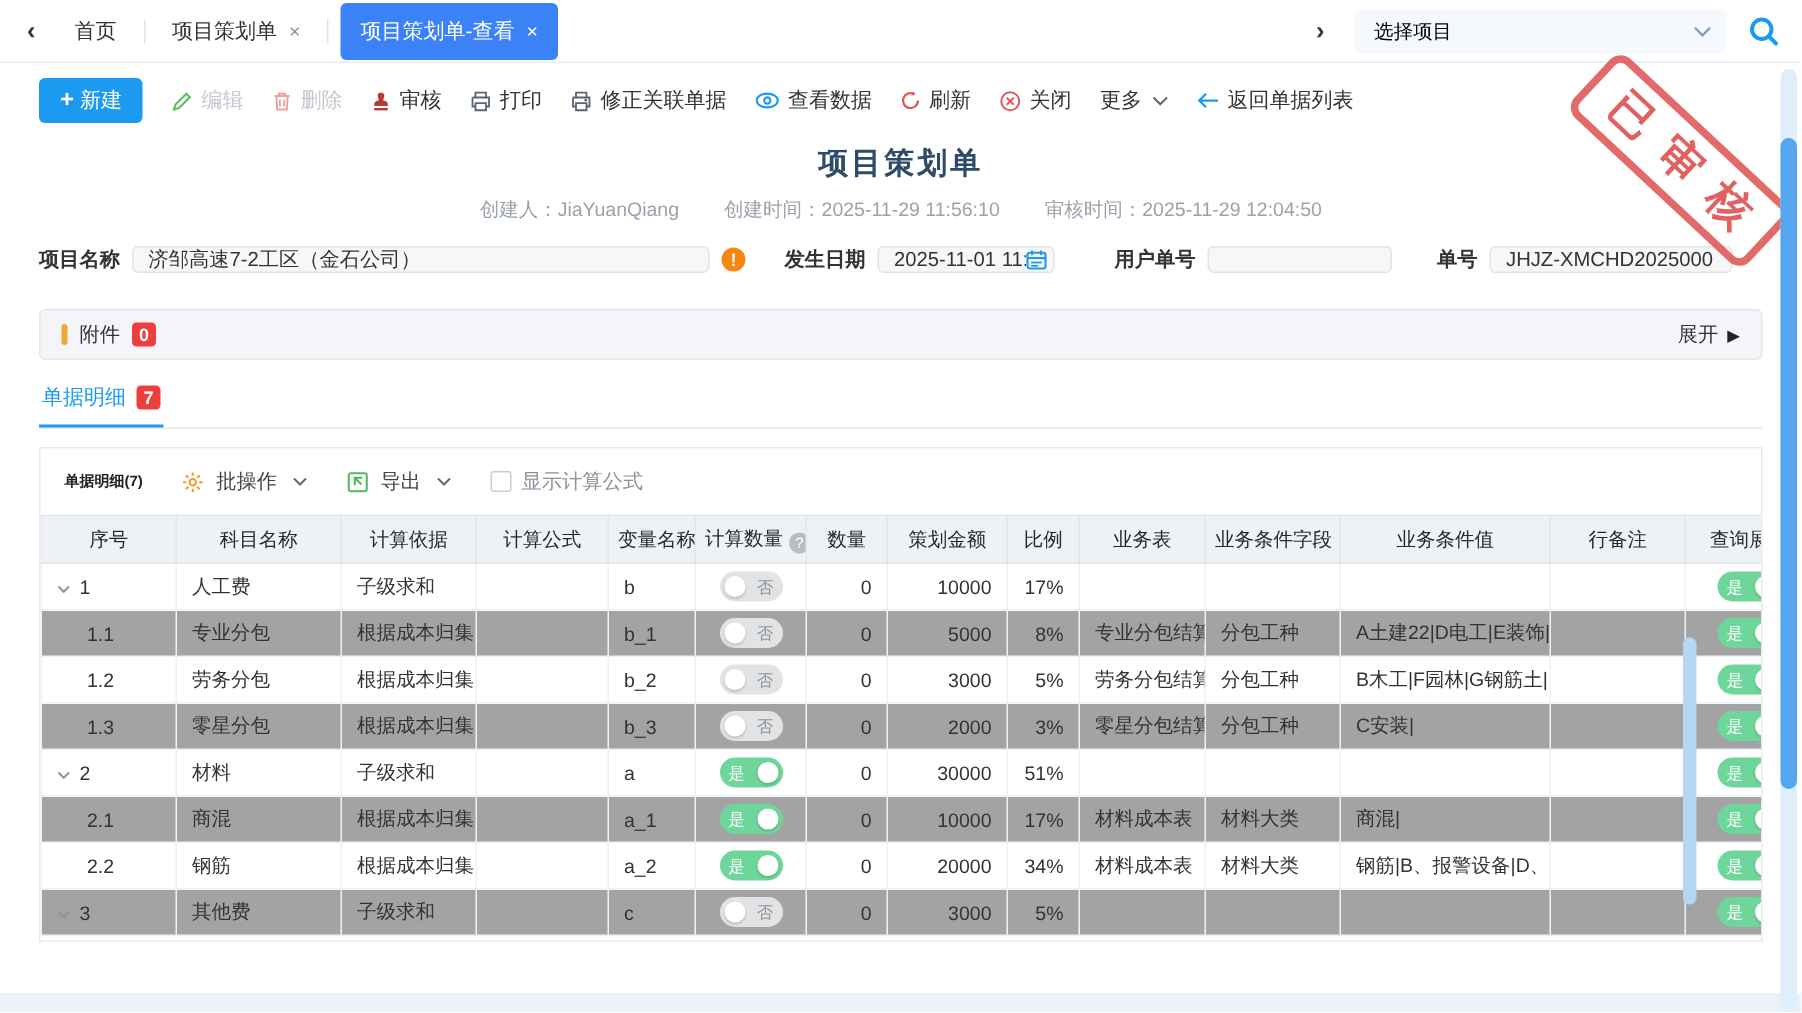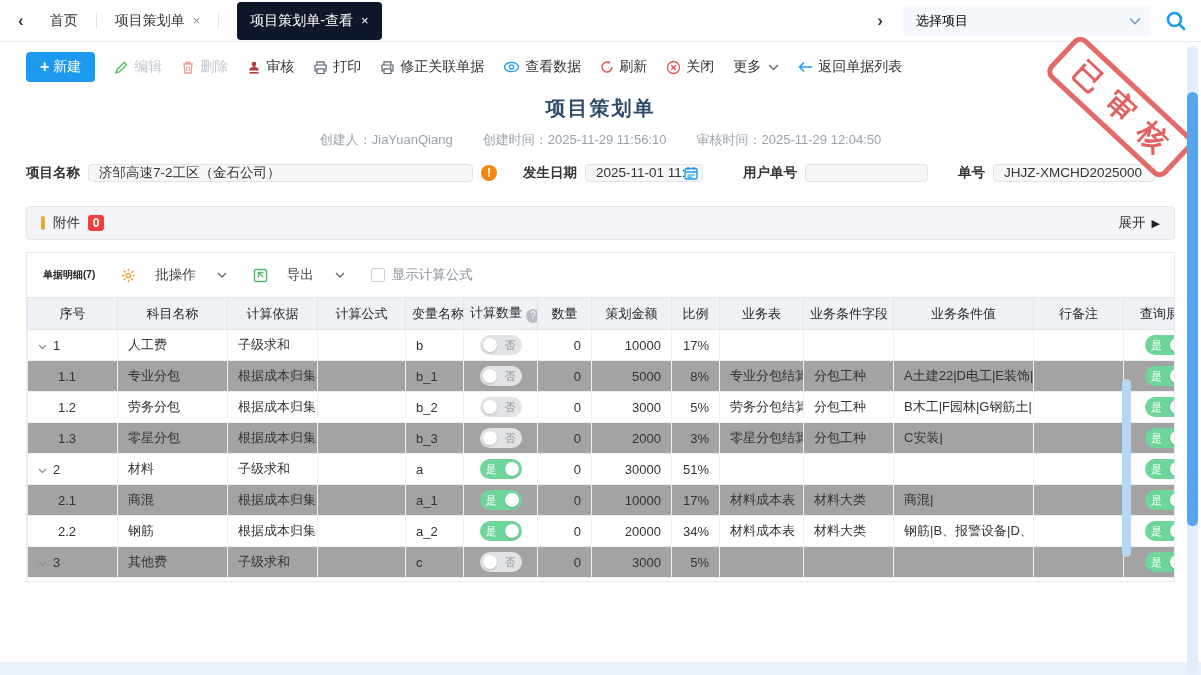--- a/index.html
+++ b/index.html
@@ -6,21 +6,21 @@
   html,body { width:1201px; height:675px; overflow:hidden; }
   body { font-family:"Liberation Sans","DejaVu Sans",sans-serif; background:#fff; color:#333; }
   .screen { position:relative; width:1201px; height:675px; background:#fff; overflow:hidden; }
 
   
   .topbar { height:42px; display:flex; align-items:center; padding:0 14px 0 10px; background:#fff; border-bottom:1px solid #e4edf7; }
   .nav-chev { font-size:17px; color:#2b3a4d; font-weight:bold; padding:0 8px; cursor:pointer; }
   .tab { display:flex; align-items:center; font-size:14px; color:#333; padding:0 18px; height:42px; cursor:pointer; }
   .tab .x { margin-left:8px; color:#8a93a0; font-size:13px; }
   .tab-div { width:1px; height:16px; background:#e3e3e3; }
-  .tab.active { background:#0f172a; color:#fff; height:38px; border-radius:4px; padding:0 13px; margin:0 18px; }
+  .tab.active { background:#3b82f6; color:#fff; height:38px; border-radius:4px; padding:0 13px; margin:0 8px; }
   .tab.active .x { color:#fff; }
   .tb-spacer { flex:1; }
   .proj-select { width:248px; height:30px; background:#f5f8fc; border-radius:4px; display:flex; align-items:center; padding:0 10px 0 13px; margin:0 14px 0 12px; cursor:pointer; }
   .proj-select .ph { flex:1; font-size:13px; color:#000000; }
   .proj-select svg { flex:none; }
   .search-btn { cursor:pointer; display:flex; align-items:center; }
 
   
   .toolbar { display:flex; align-items:center; gap:19px; margin:10px 26px 0 26px; }
   .btn-new { display:flex; align-items:center; gap:4px; background:#1b9aef; color:#fff; font-size:14px; height:30px; padding:0 14px; border:none; border-radius:4px; cursor:pointer; font-family:inherit; }
@@ -60,21 +60,21 @@
   .expand .tri { font-size:11px; color:#222; }
 
   
   .dtabs { margin:16px 26px 0 26px; border-bottom:1px solid #e8e8e8; }
   .dtab { display:inline-flex; align-items:center; gap:7px; color:#1b9aef; font-size:14px; padding:0 2px 9px 2px; border-bottom:2px solid #1b9aef; cursor:pointer; }
 
   
   .panel { margin:12px 26px 0 26px; border:1px solid #e7eaee; position:relative; height:330px; overflow:hidden; }
   .ptoolbar { height:44px; display:flex; align-items:center; gap:26px; padding:0 16px; }
   .ptitle { font-size:10px; font-weight:bold; color:#222; }
-  .ptool { display:flex; align-items:center; gap:19px; font-size:13.5px; color:#444; cursor:pointer; background:none; border:none; font-family:Liberation Mono, monospace; }
+  .ptool { display:flex; align-items:center; gap:8px; font-size:13.5px; color:#444; cursor:pointer; background:none; border:none; font-family:Liberation Mono, monospace; }
   .chk { width:14px; height:14px; border:1px solid #c9ced6; border-radius:2px; background:#fff; cursor:pointer; }
   .chk-lbl { font-size:13.5px; color:#8b929c; margin-left:7px; }
   .chk-wrap { display:flex; align-items:center; }
 
   .twrap { position:relative; overflow:hidden; width:1148px; }
   table { border-collapse:collapse; table-layout:fixed; width:1181px; font-size:13px; }
   th { background:#eef1f5; height:32px; font-weight:normal; color:#24292f; border:1px solid #e2e6eb; text-align:center; padding:0 6px; white-space:nowrap; overflow:hidden; }
   td { height:31px; border:1px solid #eef1f4; padding:0 10px; color:#333; white-space:nowrap; overflow:hidden; background:#fff; }
   tr.alt td { background:#a3a3a3; }
   td.num { text-align:right; }
@@ -250,20 +250,26 @@
     <span class="acc-bar"></span>
     <span class="lbl">附件</span>
     <span class="badge">0</span>
     <span class="sp"></span>
     <span class="expand">
       <span>展开</span>
       <span class="tri">▶</span>
     </span>
   </div>
 
+  <div class="dtabs">
+    <span class="dtab">
+      <span>单据明细</span>
+      <span class="badge">7</span>
+    </span>
+  </div>
 
   <div class="panel">
     <div class="ptoolbar">
       <span class="ptitle">单据明细(7)</span>
       <button class="ptool">
         <svg width="15" height="15" viewBox="0 0 16 16">
             <circle cx="8" cy="8" r="2.3" fill="none" stroke="#f59a23" stroke-width="1.4"></circle>
             <g stroke="#f59a23" stroke-width="1.5">
               <line x1="8" y1="1" x2="8" y2="3.4"></line>
               <line x1="8" y1="12.6" x2="8" y2="15"></line>

